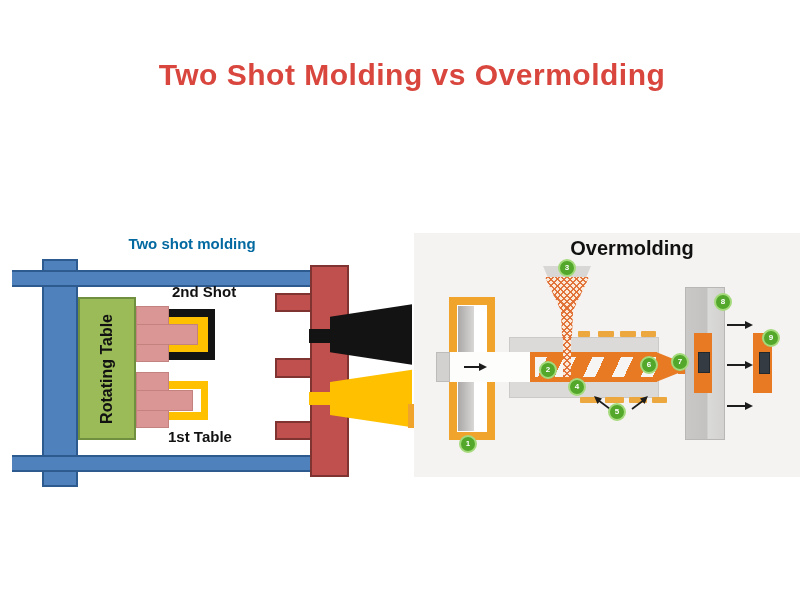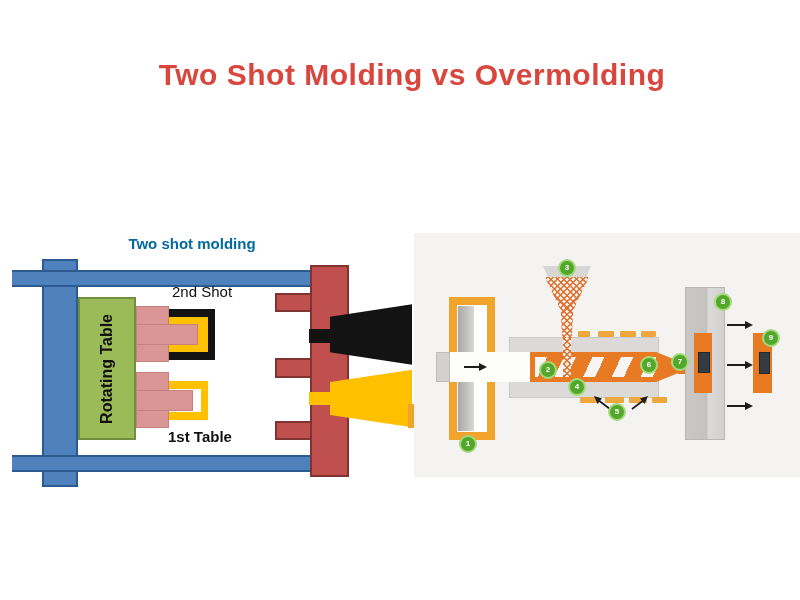--- a/index.html
+++ b/index.html
@@ -18,21 +18,21 @@
   .ts-bar-top{left:0;top:270px;width:302px;height:17px;border-left:none;}
   .ts-bar-bot{left:0;top:455px;width:302px;height:17px;border-left:none;}
   .ts-table{left:66px;top:297px;width:58px;height:143px;background:#9bbb59;border:2px solid #70903f;
     display:flex;align-items:center;justify-content:center;}
   .ts-table span{writing-mode:vertical-rl;transform:rotate(180deg);font-size:16px;font-weight:600;color:#111;white-space:nowrap;}
   .pink{background:#d99694;border:1px solid #c4827f;}
   .pink-base-top{left:124px;top:306px;width:33px;height:56px;}
   .mold-black{left:157px;top:309px;width:46px;height:51px;background:#131313;}
   .mold-yellow-inset{left:157px;top:317px;width:39px;height:35px;background:#ffc000;}
   .pink-core-top{left:124px;top:324px;width:62px;height:21px;}
-  .lbl-2nd{left:160px;top:283px;width:90px;font-size:15px;font-weight:400;color:#111;}
+  .lbl-2nd{left:160px;top:283px;width:90px;font-size:15px;font-weight:700;color:#111;}
   .pink-base-bot{left:124px;top:372px;width:33px;height:56px;}
   .mold-yellow-bot{left:157px;top:381px;width:39px;height:39px;background:#ffc000;}
   .mold-white-inset{left:157px;top:389px;width:32px;height:23px;background:#ffffff;}
   .pink-core-bot{left:124px;top:390px;width:57px;height:21px;}
   .lbl-1st{left:156px;top:428px;width:80px;font-size:15px;font-weight:600;color:#111;}
   .red{background:#c0504d;border:2px solid #803432;}
   .red-tab1{left:263px;top:293px;width:38px;height:19px;}
   .red-tab2{left:263px;top:358px;width:38px;height:20px;}
   .red-tab3{left:263px;top:421px;width:38px;height:19px;}
   .red-plate{left:298px;top:265px;width:39px;height:212px;}
@@ -122,20 +122,21 @@
   <div class="abs red red-tab1"></div>
   <div class="abs red red-tab2"></div>
   <div class="abs red red-tab3"></div>
   <div class="abs red red-plate"></div>
   <div class="abs stem-black"></div>
   <div class="abs cone-black"></div>
   <div class="abs stem-yellow"></div>
   <div class="abs cone-yellow"></div>
 
   <div class="abs panel"></div>
+  <div class="abs om-heading">Overmolding</div>
   <div class="abs artifact"></div>
 
   <div class="abs clamp-frame"></div>
   <div class="abs cyl-bar"></div>
 
   <div class="abs barrel"></div>
   <div class="abs piston-band"></div>
   <div class="abs gray-tab"></div>
   <div class="arr piston-arr"></div>
   <div class="abs screw"></div>

